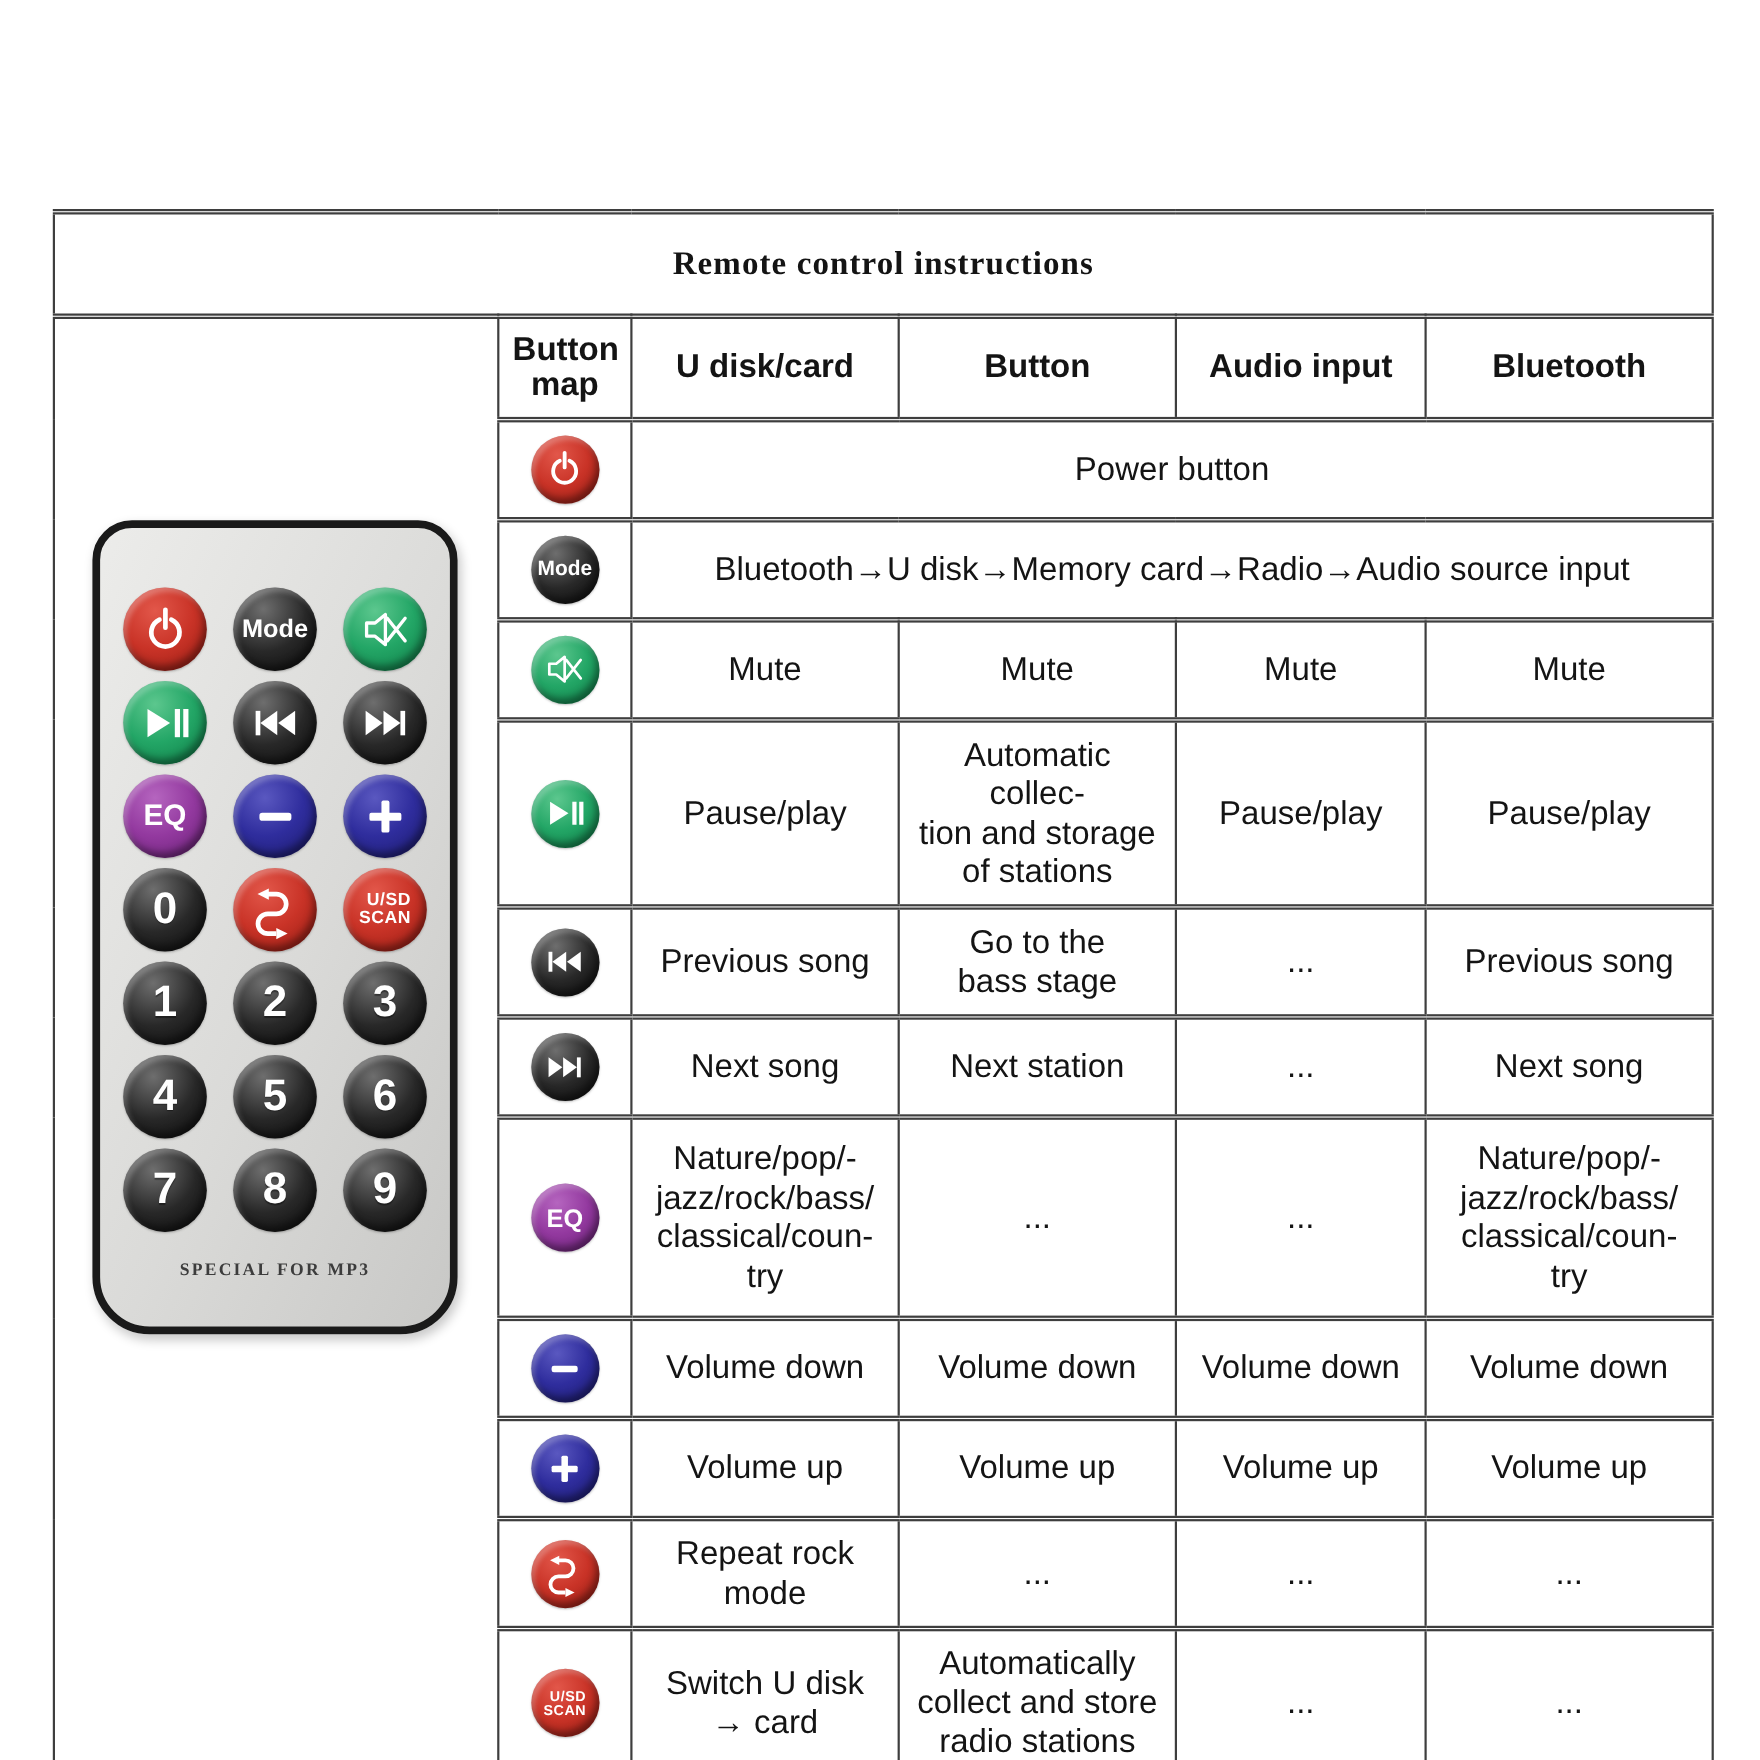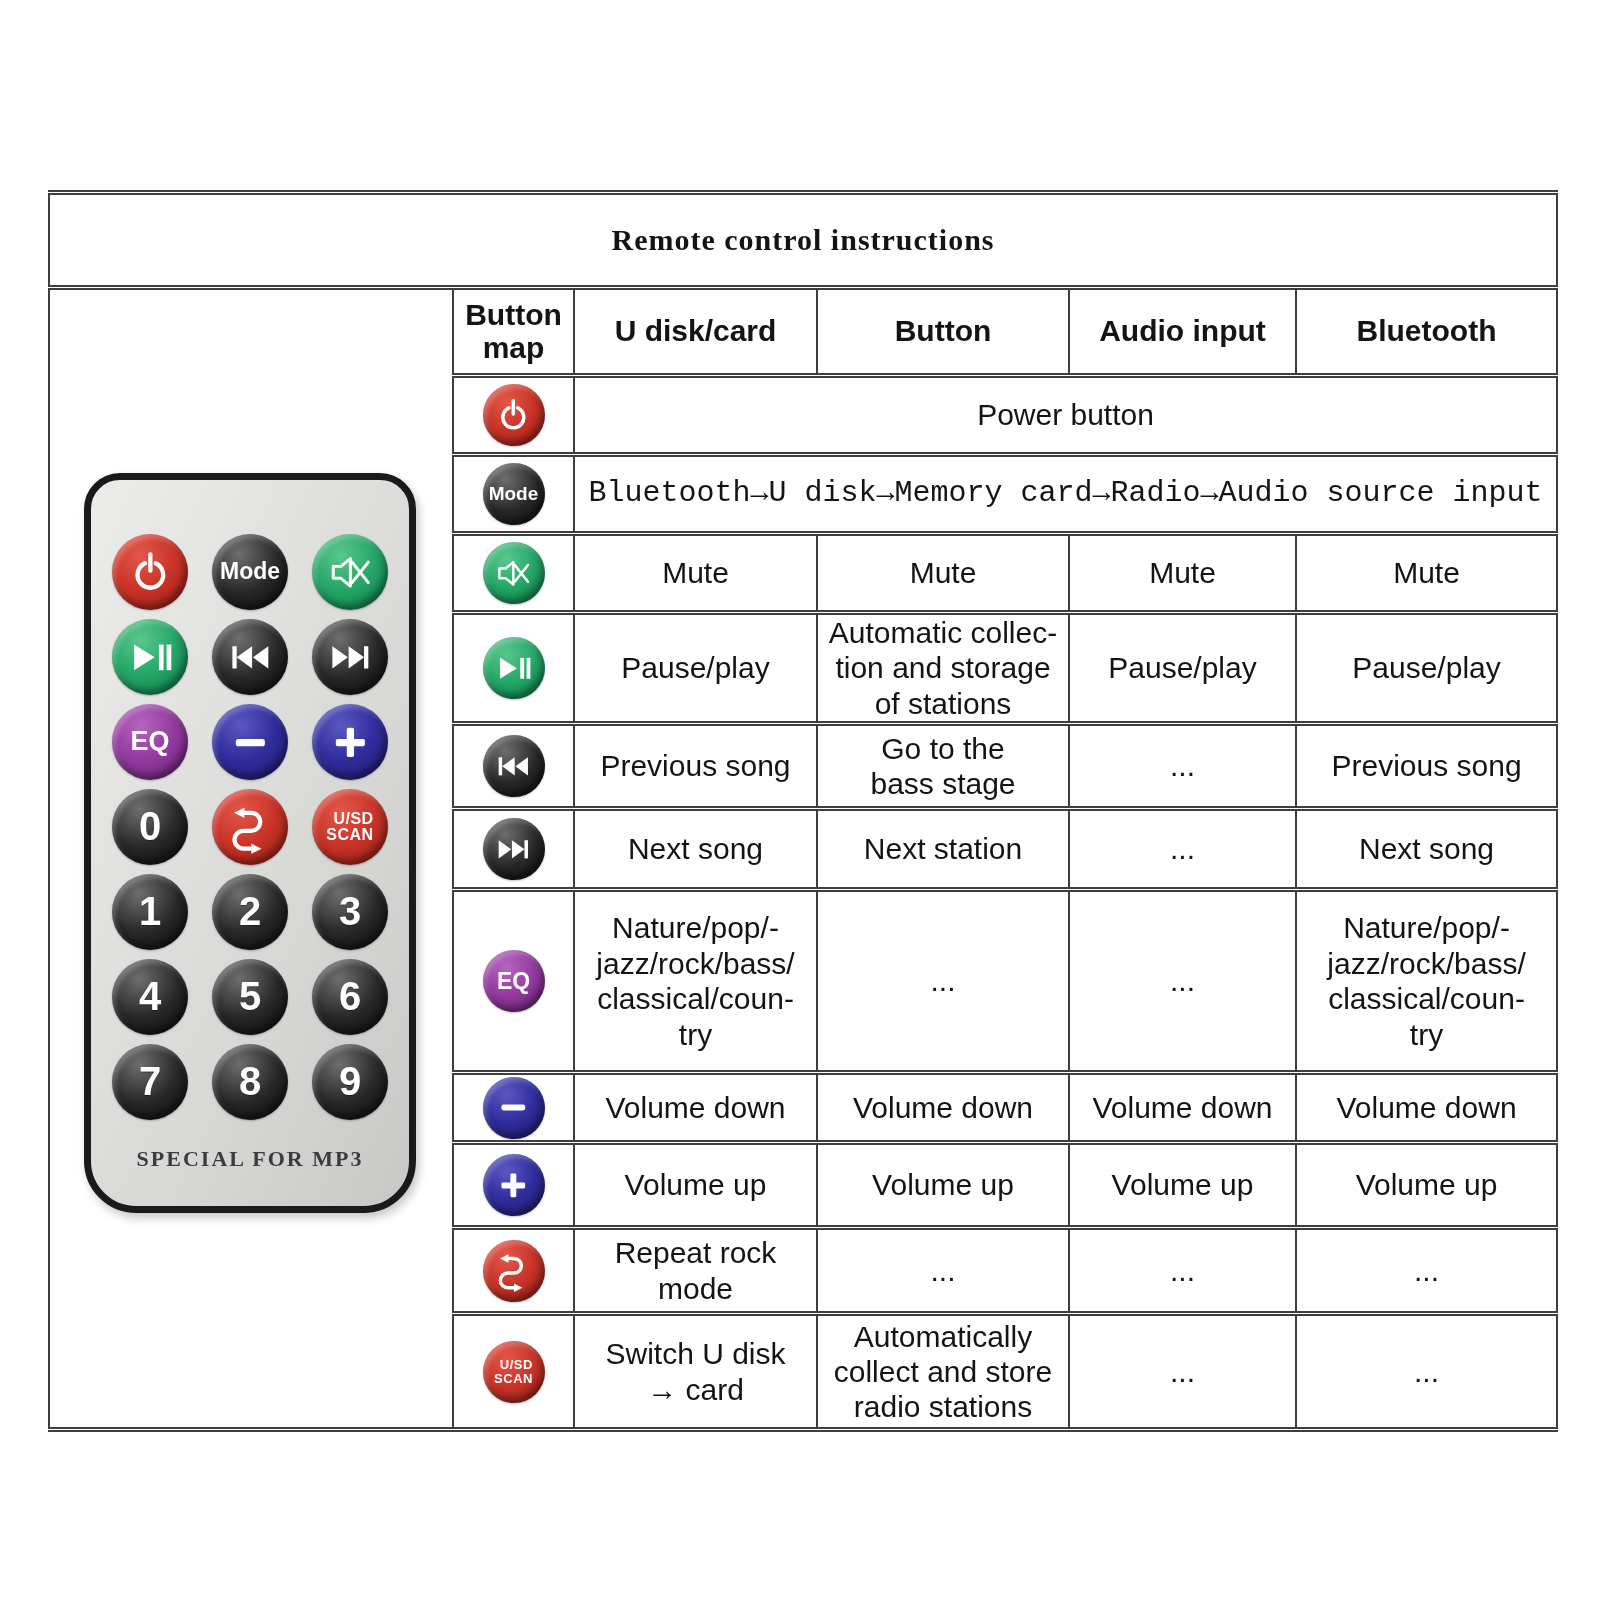--- a/index.html
+++ b/index.html
@@ -5,30 +5,30 @@
   html,body{margin:0;padding:0;background:#ffffff;}
   .page{position:relative;width:1600px;height:1600px;background:#fff;overflow:hidden;
         font-family:"Liberation Sans",sans-serif;color:#141414;}
 
   
   table.main{position:absolute;left:48px;top:190px;width:1508px;
              border-collapse:collapse;table-layout:fixed;}
   table.main td, table.main th{
     border-left:2px solid #3e3e3e;border-right:2px solid #3e3e3e;
     border-top:5px double #3e3e3e;border-bottom:5px double #3e3e3e;
-    text-align:center;vertical-align:middle;padding:0;
+    text-align:center;vertical-align:middle;padding:12px;
     font-size:30px;line-height:1.18;color:#141414;}
   .title-cell{font-family:"Liberation Serif","DejaVu Serif",serif;
               font-weight:bold;font-size:49px;letter-spacing:1px;}
   table.main th{font-weight:bold;font-size:30px;line-height:1.08;}
   .pre{white-space:pre-line;}
   .dots-cell{text-align:left;padding-left:10px;}
   .small{font-size:27px;line-height:1.13;}
   .eq-text{line-height:1.33;}
-  .mode-desc{font-size:33px;font-family:Liberation Mono, monospace;}
+  .mode-desc{font-size:33px;}
 
   
   .rbtn{display:flex;align-items:center;justify-content:center;flex-direction:column;
         border-radius:50%;color:#fff;font-weight:700;
         box-shadow:inset -3px -5px 7px rgba(0,0,0,.38), inset 3px 4px 5px rgba(255,255,255,.28), 0 1px 2px rgba(0,0,0,.25);}
   .rbtn svg{width:72%;height:72%;display:block;}
   .red   {background:radial-gradient(circle at 38% 28%, #e2574a 0%, #c93327 48%, #951c13 100%);}
   .green {background:radial-gradient(circle at 38% 28%, #5cc78e 0%, #23a666 48%, #0e7a45 100%);}
   .blue  {background:radial-gradient(circle at 38% 28%, #5a58c0 0%, #2f2d9d 48%, #1b1a6b 100%);}
   .purple{background:radial-gradient(circle at 38% 28%, #b565bf 0%, #93399f 48%, #672074 100%);}
@@ -45,21 +45,21 @@
   .left-cell{position:relative;}
   .remote{position:absolute;left:34px;top:183px;width:332px;height:740px;box-sizing:border-box;
           border:7px solid #1a1a1a;border-radius:36px 36px 52px 52px;
           background:linear-gradient(115deg,#ececea 0%,#dadad8 55%,#c8c8c6 100%);
           box-shadow:3px 5px 10px rgba(0,0,0,.22);}
   .remote-grid{display:grid;grid-template-columns:repeat(3,76px);grid-auto-rows:76px;
                column-gap:24px;row-gap:9px;justify-content:center;padding-top:54px;}
   .remote-grid .rbtn{width:76px;height:76px;}
   .remote-footer{margin-top:26px;text-align:center;
                  font-family:"Liberation Serif","DejaVu Serif",serif;font-weight:700;
-                 font-size:22px;letter-spacing:2px;color:#3c3c3c;}
+                 font-size:16px;letter-spacing:2px;color:#3c3c3c;}
   .defs{position:absolute;width:0;height:0;overflow:hidden;}
 </style>
 </head>
 <body>
 
 <svg class="defs" xmlns="http://www.w3.org/2000/svg" aria-hidden="true">
   <symbol id="i-power" viewBox="0 0 64 64">
     <path d="M38.3 21.4 A15 15 0 1 1 25.7 21.4" fill="none" stroke="#fff" stroke-width="5" stroke-linecap="round"></path>
     <line x1="32" y1="11" x2="32" y2="30" stroke="#fff" stroke-width="5" stroke-linecap="round"></line>
   </symbol>

